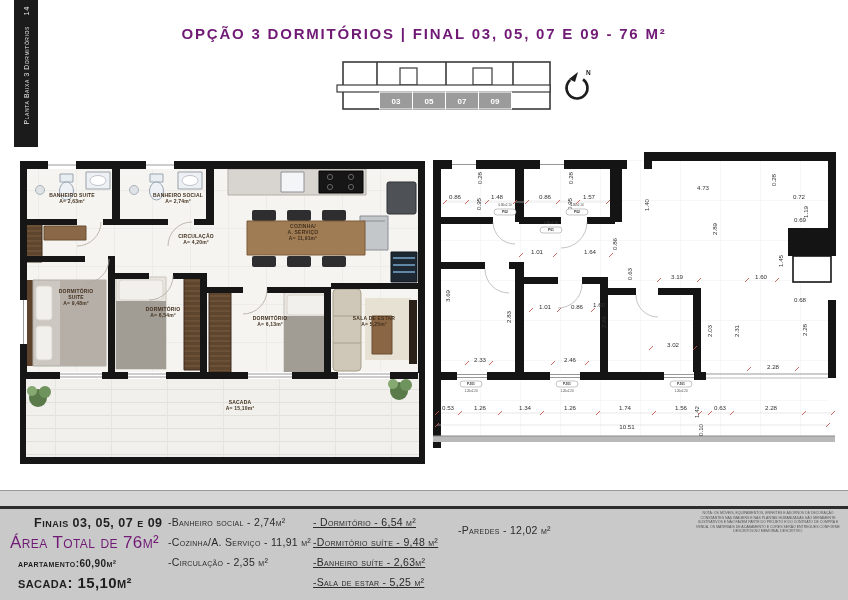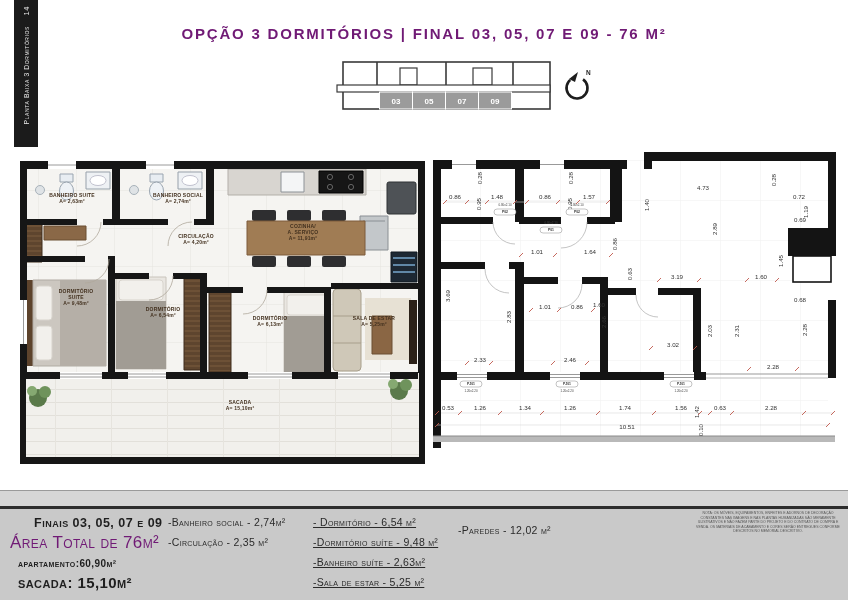--- a/index.html
+++ b/index.html
@@ -491,20 +491,21 @@
 <div id="areas-heading" class="abs">ÁREAS</div>
 <div id="footer" class="abs"></div>
 
 <div id="finais" class="abs sc">Finais 03, 05, 07 e 09</div>
 <div id="total" class="abs sc">Área Total de 76m²</div>
 <div id="apto" class="abs sc">apartamento:60,90m²</div>
 <div id="sacada" class="abs sc">sacada: 15,10m²</div>
 
 <div id="col1" class="abs area-col sc">
   <div>-Banheiro social - 2,74m²</div>
+  <div>-Cozinha/A. Serviço - 11,91 m²</div>
   <div>-Circulação - 2,35 m²</div>
 </div>
 <div id="col2" class="abs area-col sc">
   <div>- Dormitório - 6,54 m²</div>
   <div>-Dormitório suíte - 9,48 m²</div>
   <div>-Banheiro suíte - 2,63m²</div>
   <div>-Sala de estar - 5,25 m²</div>
 </div>
 <div id="col3" class="abs area-col sc">
   <div>-Paredes - 12,02 m²</div>

